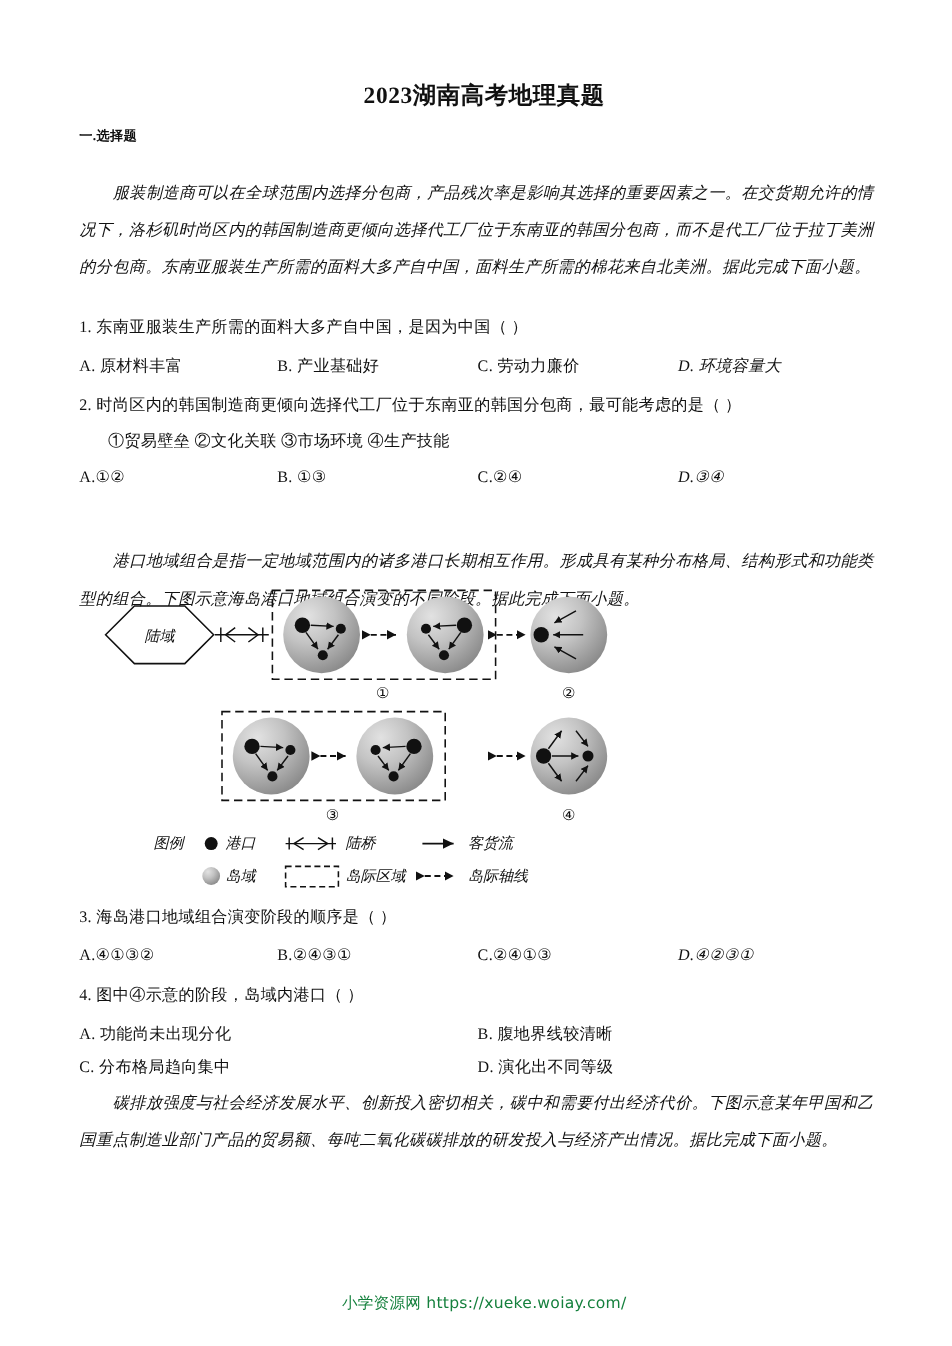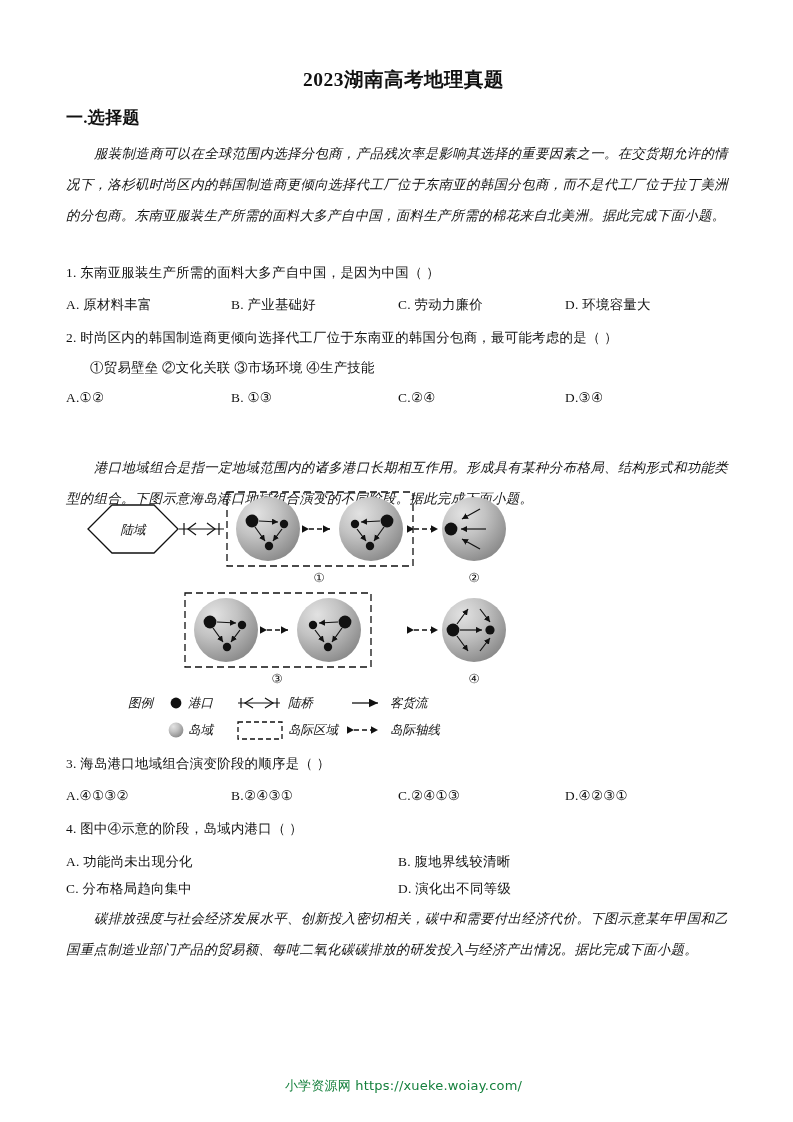--- a/index.html
+++ b/index.html
@@ -30,37 +30,37 @@
     letter-spacing: 0.5px;
     margin: 0;
     position: absolute;
     left: 0; right: 0;
     top: 66px;
   }
   .section-heading {
     position: absolute;
     left: 66px;
     top: 106px;
-    font-size: 17px;
+    font-size: 11px;
     font-weight: bold;
     letter-spacing: 0.3px;
   }
   
   .passage {
     position: absolute;
     left: 66px;
     width: 662px;
     font-size: 13.4px;
     font-style: italic;
     line-height: 31px;
     text-align: justify;
     text-justify: inter-ideograph;
     letter-spacing: 0.35px;
   }
-  .passage.p1 { top: 138px; text-indent: 28px; }
+  .passage.p1 { top: 145px; text-indent: 28px; }
   .passage.p2 { top: 412px; text-indent: 28px; margin-top: 40px; }
   .passage.p3 { top: 903px; text-indent: 28px; }
 
   
   .q-stem {
     position: absolute;
     left: 66px;
     width: 670px;
     font-size: 13.4px;
     line-height: 22px;
@@ -83,21 +83,21 @@
     letter-spacing: 0.3px;
   }
   .opt-row .opt {
     position: absolute;
     top: 0;
     white-space: nowrap;
   }
   .opt-row.cols4 .opt:nth-child(1) { left: 0px; }
   .opt-row.cols4 .opt:nth-child(2) { left: 165px; }
   .opt-row.cols4 .opt:nth-child(3) { left: 332px; }
-  .opt-row.cols4 .opt:nth-child(4) { left: 499px; }
+  .opt-row.cols4 .opt:nth-child(4) { left: 499px; font-style: italic; }
   .opt-row.cols2 .opt:nth-child(1) { left: 0px; }
   .opt-row.cols2 .opt:nth-child(2) { left: 332px; }
 
   
   .figure {
     position: absolute;
     left: 66px;
     top: 483px;
     width: 662px;
     height: 265px;

